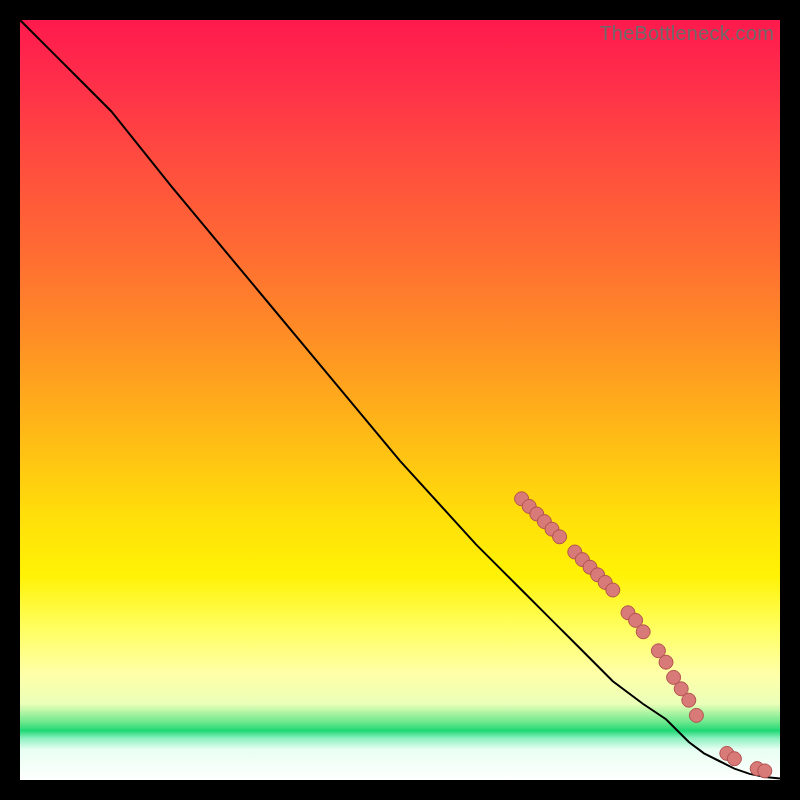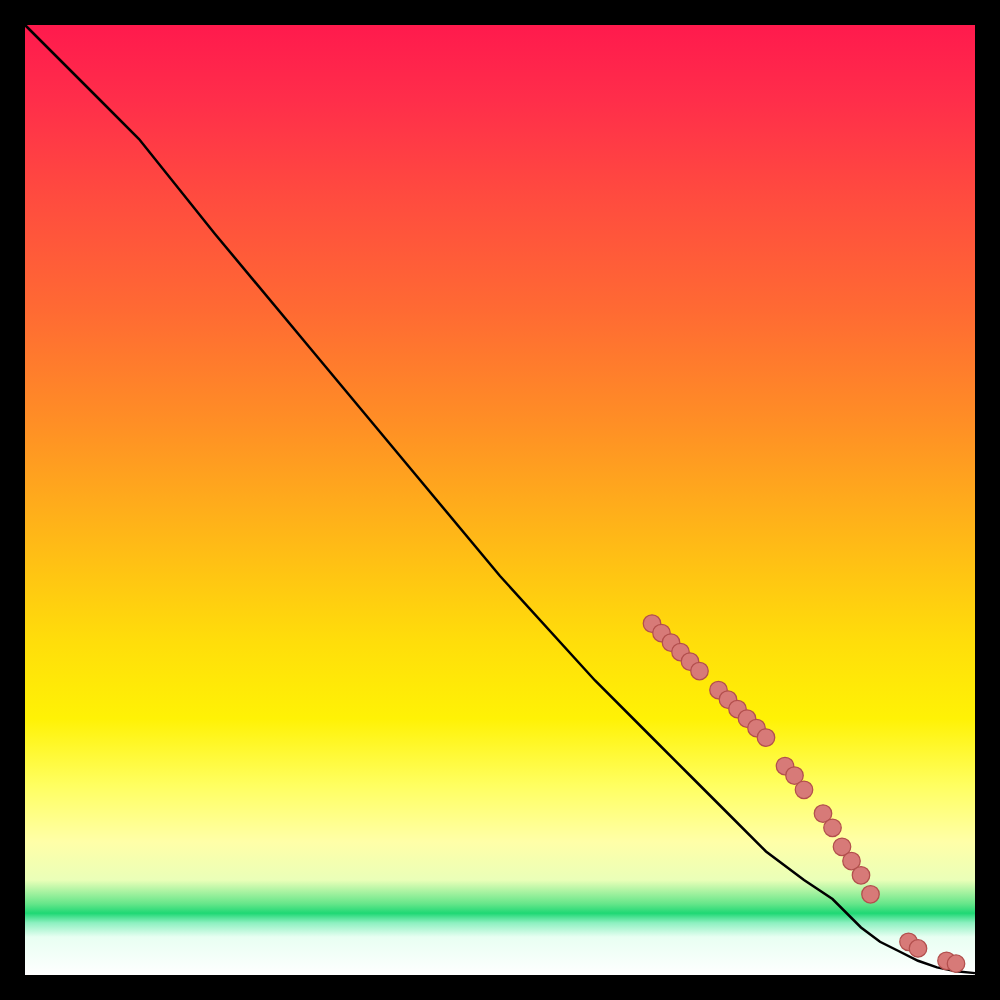--- a/index.html
+++ b/index.html
@@ -60,20 +60,21 @@
     width: 760px;
     height: 760px;
     overflow: visible;
   }
 </style>
 </head>
 <body>
 
 <div class="stage">
   <div class="plot">
+    <div class="watermark">TheBottleneck.com</div>
     <svg class="curve" viewBox="0 0 760 760" preserveAspectRatio="none">
       <path id="curvePath" fill="none" stroke-width="2" stroke="#000000" d="M0.0 0.0 L30.4 30.4 L60.8 60.8 L91.2 91.2 L152.0 167.2 L228.0 258.4 L304.0 349.6 L380.0 440.8 L456.0 524.4 L501.6 570.0 L532.0 600.4 L562.4 630.8 L592.8 661.2 L623.2 684.0 L646.0 699.2 L668.8 722.0 L684.0 733.4 L699.2 741.0 L714.4 748.6 L729.6 753.9 L744.8 757.0 L760.0 758.5"></path>
       <g id="markers">
           <circle cx="501.6" cy="478.8" r="7" fill="#d77a78" stroke="#b24f4d" stroke-width="1"></circle>
           <circle cx="509.2" cy="486.4" r="7" fill="#d77a78" stroke="#b24f4d" stroke-width="1"></circle>
           <circle cx="516.8" cy="494.0" r="7" fill="#d77a78" stroke="#b24f4d" stroke-width="1"></circle>
           <circle cx="524.4" cy="501.6" r="7" fill="#d77a78" stroke="#b24f4d" stroke-width="1"></circle>
           <circle cx="532.0" cy="509.2" r="7" fill="#d77a78" stroke="#b24f4d" stroke-width="1"></circle>
           <circle cx="539.6" cy="516.8" r="7" fill="#d77a78" stroke="#b24f4d" stroke-width="1"></circle>
           <circle cx="554.8" cy="532.0" r="7" fill="#d77a78" stroke="#b24f4d" stroke-width="1"></circle>

